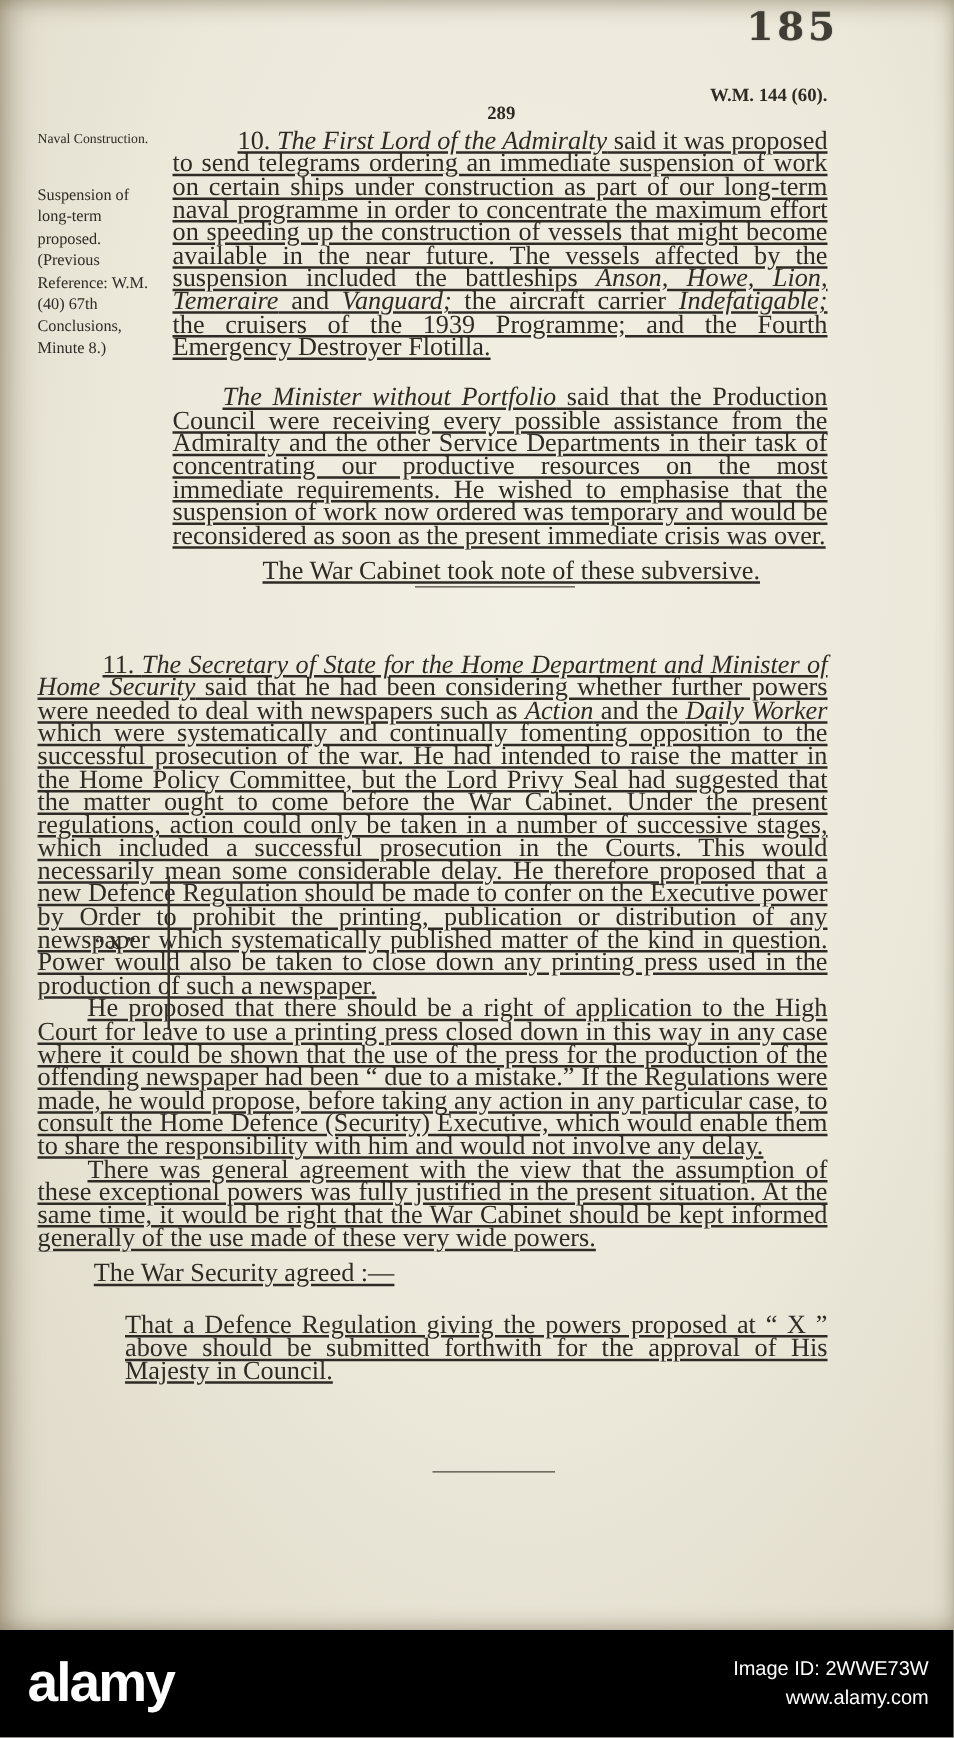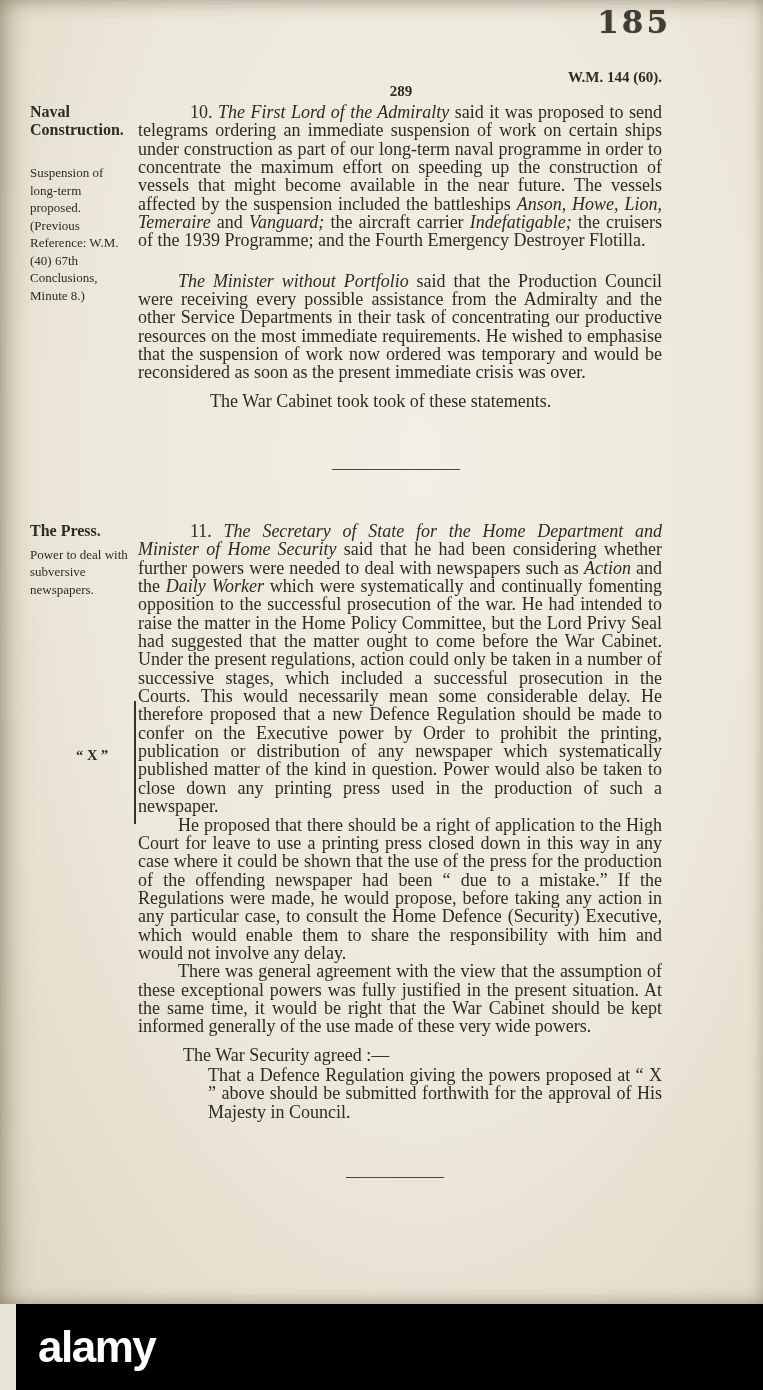--- a/index.html
+++ b/index.html
@@ -28,42 +28,42 @@
   }
   .header{ position:absolute; top:69px; left:140px; width:522px; height:20px;
     font-size:15px; font-weight:700; }
   .pagenum{ position:absolute; left:0; right:0; text-align:center;margin-top:14px; }
   .ref{ position:absolute; right:0; top:0; }
 
   .sec{ position:absolute; left:30px; width:632px; display:flex; }
   .sec1{ top:103px; }
   .sec2{ top:522px; }
   .margin{ width:108px; flex:none; font-size:13px; line-height:17.5px; padding-right:8px; }
-  .mtitle{ font-weight:700; font-size:16px; }
+  .mtitle{ font-weight:400; font-size:11px; }
   .sec1 .msub{ margin-top:26px; }
   .sec2 .msub{ margin-top:6px; }
   .mref{ }
 
-  .bodycol{ flex:1; font-size:18px; line-height:18.35px; text-align:justify; }
+  .bodycol{ flex:1; font-size:21px; line-height:18.35px; text-align:justify;text-decoration:underline; }
   p.para{ text-indent:40px; }
   p.num{ text-indent:52px; }
   p.mt{ margin-top:22px; }
   p.center-note{ text-indent:72px; margin-top:10px; }
   p.agreed{ text-indent:45px; margin-top:10px; }
-  p.resolution{ margin-left:70px; margin-top:2px; }
+  p.resolution{ margin-left:70px; margin-top:23px; }
 
   .rule{ position:absolute; height:0; border-top:1.6px solid #4a463c; }
   .rule1{ top:469px; left:332px; width:128px; }
   .rule2{ top:1177px; left:346px; width:98px; }
 
   .xbracket{ position:absolute; left:134px; top:701px; width:2px; height:123px; background:#35332c; }
   .xlabel{ position:absolute; left:76px; top:747px; font-size:14.5px; font-weight:700; color:#2d2b24; }
 
   .alamy-bar{
-    position:absolute; left:16px; right:0; bottom:0; height:86px; background:#000;
+    position:absolute; left:0; right:0; bottom:0; height:86px; background:#000;
     display:flex; align-items:center; justify-content:space-between;
     padding:0 20px 0 22px; color:#fff;
     font-family:"Liberation Sans","DejaVu Sans",sans-serif;
   }
   .alamy-logo{ font-size:44px; font-weight:700; letter-spacing:-1.5px; line-height:1; }
   .alamy-meta{ text-align:right; font-size:16px; line-height:23px; }
 </style>
 </head>
 <body>
 
@@ -79,43 +79,43 @@
 
     <section class="sec sec1">
       <aside class="margin">
         <div class="mtitle">Naval Construction.</div>
         <div class="msub">Suspension of long-term proposed.</div>
         <div class="mref">(Previous Reference: W.M. (40) 67th Conclusions, Minute 8.)</div>
       </aside>
       <div class="bodycol">
         <p class="para num"><span>10.  </span><span style="font-style: italic;">The First Lord of the Admiralty</span><span> said it was proposed to send telegrams ordering an immediate suspension of work on certain ships under construction as part of our long-term naval programme in order to concentrate the maximum effort on speeding up the construction of vessels that might become available in the near future.  The vessels affected by the suspension included the battleships </span><span style="font-style: italic;">Anson, Howe, Lion, Temeraire</span><span> and </span><span style="font-style: italic;">Vanguard;</span><span> the aircraft carrier </span><span style="font-style: italic;">Indefatigable;</span><span> the cruisers of the 1939 Programme; and the Fourth Emergency Destroyer Flotilla.</span></p>
         <p class="para mt"><span style="font-style: italic;">The Minister without Portfolio</span><span> said that the Production Council were receiving every possible assistance from the Admiralty and the other Service Departments in their task of concentrating our productive resources on the most immediate requirements.  He wished to emphasise that the suspension of work now ordered was temporary and would be reconsidered as soon as the present immediate crisis was over.</span></p>
-        <p class="center-note"><span>The War Cabinet took took of these statements.</span></p>
+        <p class="center-note"><span>The War Cabinet took note of these subversive.</span></p>
       </div>
     </section>
 
     <div class="rule rule1"></div>
 
     <section class="sec sec2">
-      <aside class="margin">
-        <div class="mtitle">The Press.</div>
-        <div class="msub">Power to deal with subversive newspapers.</div>
-      </aside>
       <div class="bodycol">
         <p class="para num"><span>11.  </span><span style="font-style: italic;">The Secretary of State for the Home Department and Minister of Home Security</span><span> said that he had been considering whether further powers were needed to deal with newspapers such as </span><span style="font-style: italic;">Action</span><span> and the </span><span style="font-style: italic;">Daily Worker</span><span> which were systematically and continually fomenting opposition to the successful prosecution of the war.  He had intended to raise the matter in the Home Policy Committee, but the Lord Privy Seal had suggested that the matter ought to come before the War Cabinet.  Under the present regulations, action could only be taken in a number of successive stages, which included a successful prosecution in the Courts.  This would necessarily mean some considerable delay.  He therefore proposed that a new Defence Regulation should be made to confer on the Executive power by Order to prohibit the printing, publication or distribution of any newspaper which systematically published matter of the kind in question.  Power would also be taken to close down any printing press used in the production of such a newspaper.</span></p>
         <p class="para"><span>He proposed that there should be a right of application to the High Court for leave to use a printing press closed down in this way in any case where it could be shown that the use of the press for the production of the offending newspaper had been “ due to a mistake.”  If the Regulations were made, he would propose, before taking any action in any particular case, to consult the Home Defence (Security) Executive, which would enable them to share the responsibility with him and would not involve any delay.</span></p>
         <p class="para"><span>There was general agreement with the view that the assumption of these exceptional powers was fully justified in the present situation.  At the same time, it would be right that the War Cabinet should be kept informed generally of the use made of these very wide powers.</span></p>
         <p class="agreed"><span>The War Security agreed :—</span></p>
         <p class="resolution"><span>That a Defence Regulation giving the powers proposed at “ X ” above should be submitted forthwith for the approval of His Majesty in Council.</span></p>
       </div>
     </section>
 
     <div class="xbracket"></div>
     <div class="xlabel">“ X ”</div>
 
     <div class="rule rule2"></div>
 
   </div>
 
   <div class="alamy-bar">
     <div class="alamy-logo">alamy</div>
+    <div class="alamy-meta">
+      <div>Image ID: 2WWE73W</div>
+      <div>www.alamy.com</div>
+    </div>
   </div>
 </div>
 
 </body></html>

